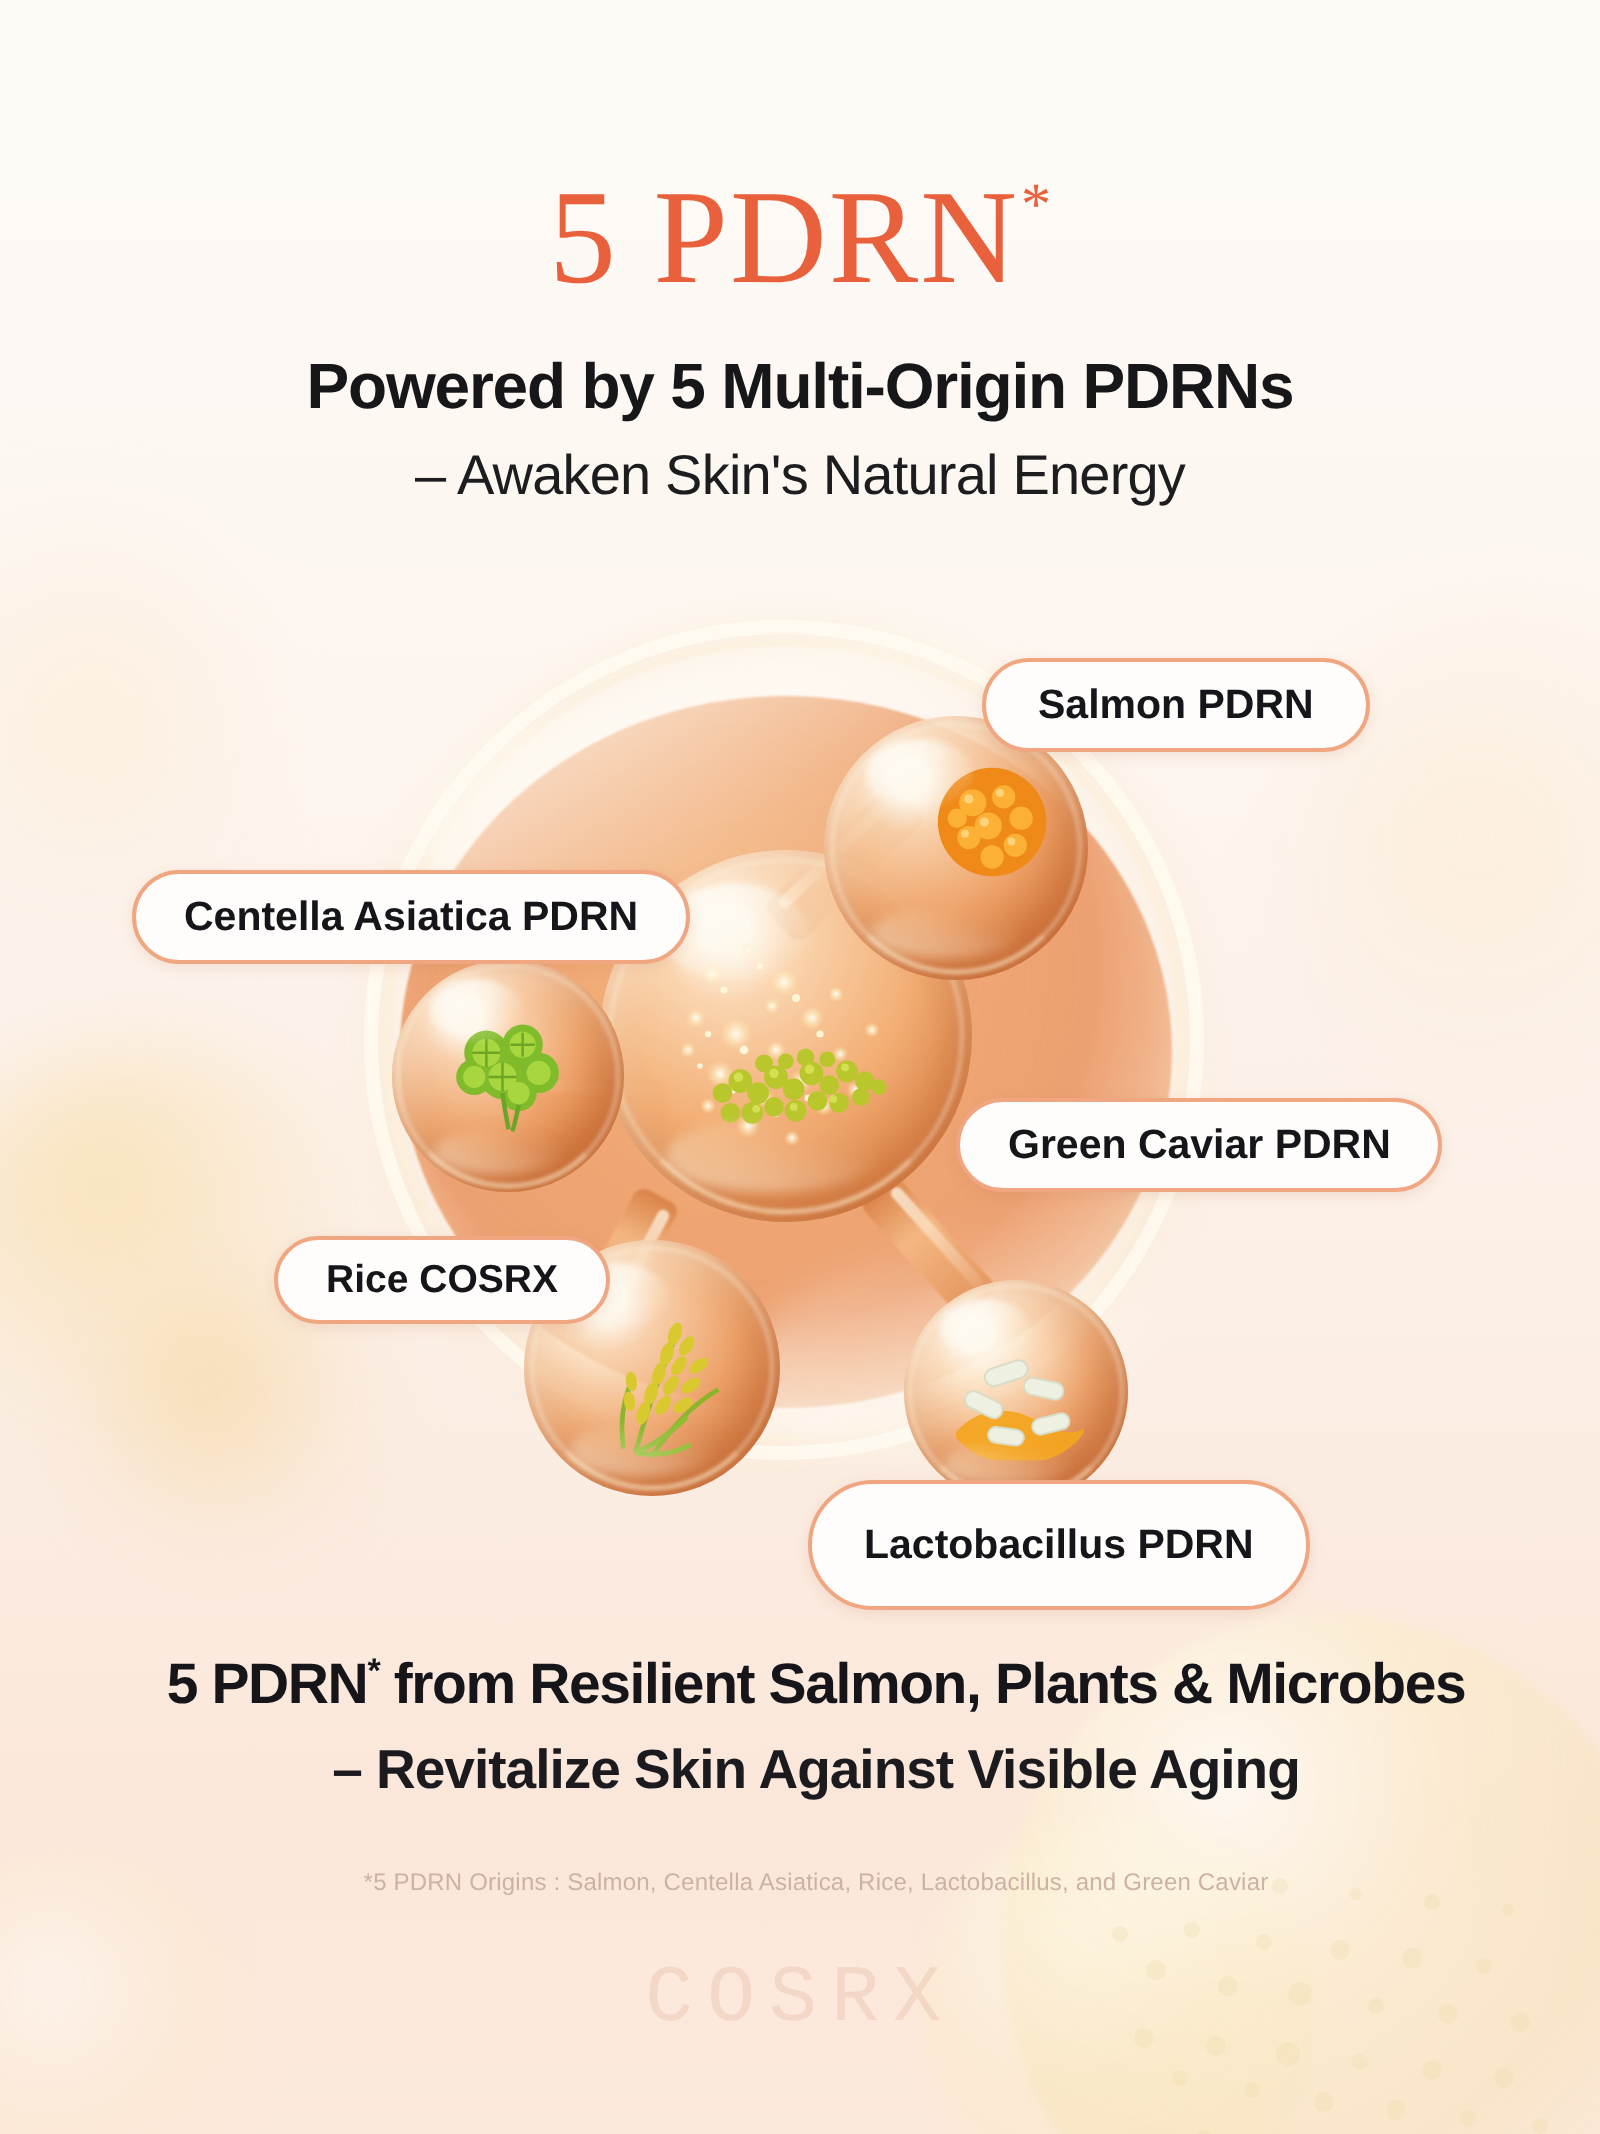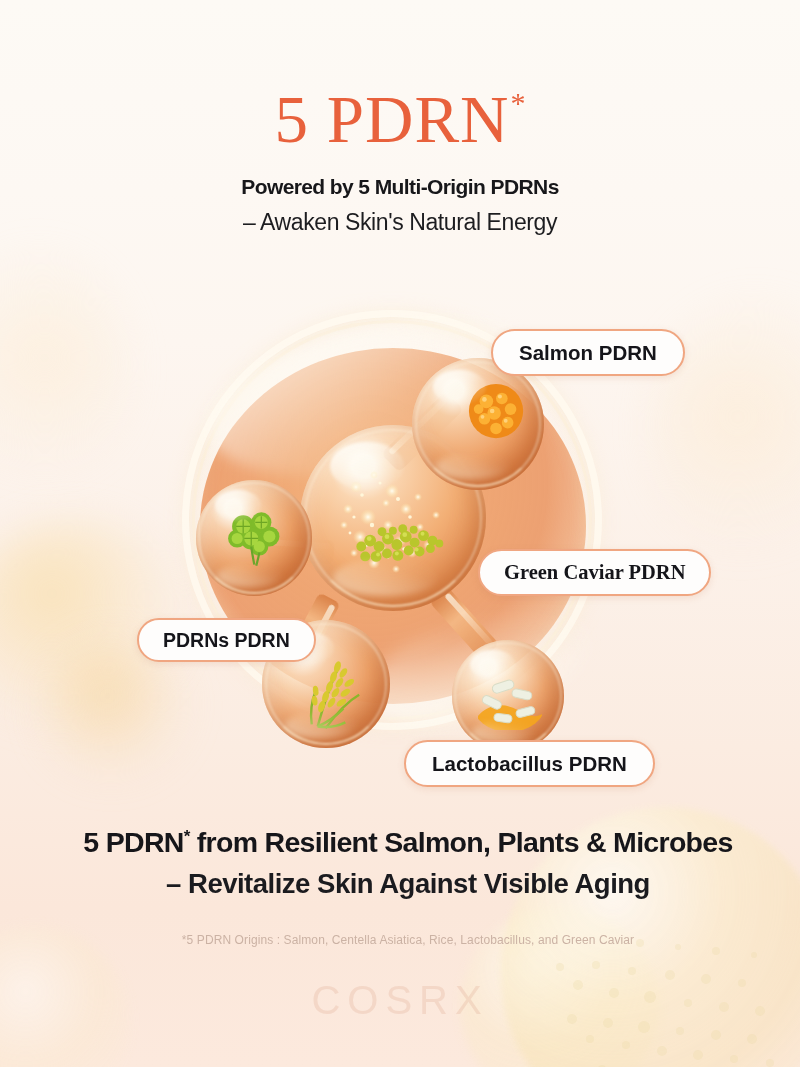--- a/index.html
+++ b/index.html
@@ -71,28 +71,28 @@
     display:inline-block;
   }
   .title-main .star {
     font-size:30px;
     vertical-align:top;
     position:relative;
     top:2px;
     left:1px;
   }
   .sub1 {
-    font-size:21px;
+    font-size:32px;
     font-weight:bold;
     color:#17171a;
     letter-spacing:-0.6px;
     margin-top:22px;
   }
   .sub2 {
-    font-size:23px;
+    font-size:28px;
     font-weight:normal;
     color:#1d1d20;
     letter-spacing:-0.4px;
     margin-top:10px;
   }
 
   
   #scene { position:absolute; left:0; top:300px; width:800px; height:470px; }
 
   .dish {
@@ -190,23 +190,23 @@
     border:2px solid #f0a681;
     border-radius:999px;
     color:#15151a;
     font-weight:bold;
     white-space:nowrap;
     display:flex; align-items:center; justify-content:flex-end;
     box-shadow:0 2px 7px rgba(190,120,80,.16);
   }
   .p-salmon   { left:491px; top:329px; height:47px; padding:0 26px; font-size:20.5px; }
   .p-centella { left:66px;  top:435px; height:47px; padding:0 24px; font-size:20.5px; }
-  .p-green    { left:478px; top:549px; height:47px; padding:0 24px; font-size:20.5px;font-family:Liberation Serif, serif; }
+  .p-green    { left:478px; top:549px; height:47px; padding:0 24px; font-size:20.5px; }
   .p-rice     { left:137px; top:618px; height:44px; padding:0 24px; font-size:19.5px; }
-  .p-lacto    { left:404px; top:740px; height:47px; padding:0 26px; font-size:20.5px; }
+  .p-lacto    { left:404px; top:740px; height:65px; padding:0 26px; font-size:20.5px; }
 
   
   .foot { position:absolute; left:0; right:0; top:826px; text-align:center;padding-left:16px; }
   .foot-l1 {
     font-size:28.5px; font-weight:bold; color:#16161a;
     letter-spacing:-0.7px;
   }
   .foot-l1 .star { font-size:17px; vertical-align:super; }
   .foot-l2 {
     font-size:27.5px; font-weight:bold; color:#1b1b1f;
@@ -219,21 +219,21 @@
     letter-spacing:.1px;
   }
 
   .watermark {
     position:absolute; left:0; right:0; top:978px;
     text-align:center;
     font-size:40px;
     font-weight:normal;
     letter-spacing:7px;
     color:rgba(226,176,152,.30);
-    font-family:Liberation Sans, sans-serif;
+    font-family:Liberation Mono, monospace;
   }
 </style>
 </head>
 <body>
 
 <div id="page">
 
   <div class="bokeh bk3"></div>
   <div class="bokeh bk4"></div>
   <div class="bokeh bk1"></div>
@@ -491,25 +491,28 @@
       </svg>
       <div class="rimlight"></div>
       <div class="hi"></div>
       <div class="hi2"></div>
     </div>
   </div>
 
   <div class="pill p-salmon">
     <span>Salmon PDRN</span>
   </div>
+  <div class="pill p-centella">
+    <span>Centella Asiatica PDRN</span>
+  </div>
   <div class="pill p-green">
     <span>Green Caviar PDRN</span>
   </div>
   <div class="pill p-rice">
-    <span>PDRNs PDRN</span>
+    <span>Rice COSRX</span>
   </div>
   <div class="pill p-lacto">
     <span>Lactobacillus PDRN</span>
   </div>
 
   <div class="foot">
     <div class="foot-l1"><span>5 PDRN</span><span class="star">*</span><span> from Resilient Salmon, Plants &amp; Microbes</span></div>
     <div class="foot-l2">– Revitalize Skin Against Visible Aging</div>
     <div class="foot-note">*5 PDRN Origins : Salmon, Centella Asiatica, Rice, Lactobacillus, and Green Caviar</div>
   </div>

